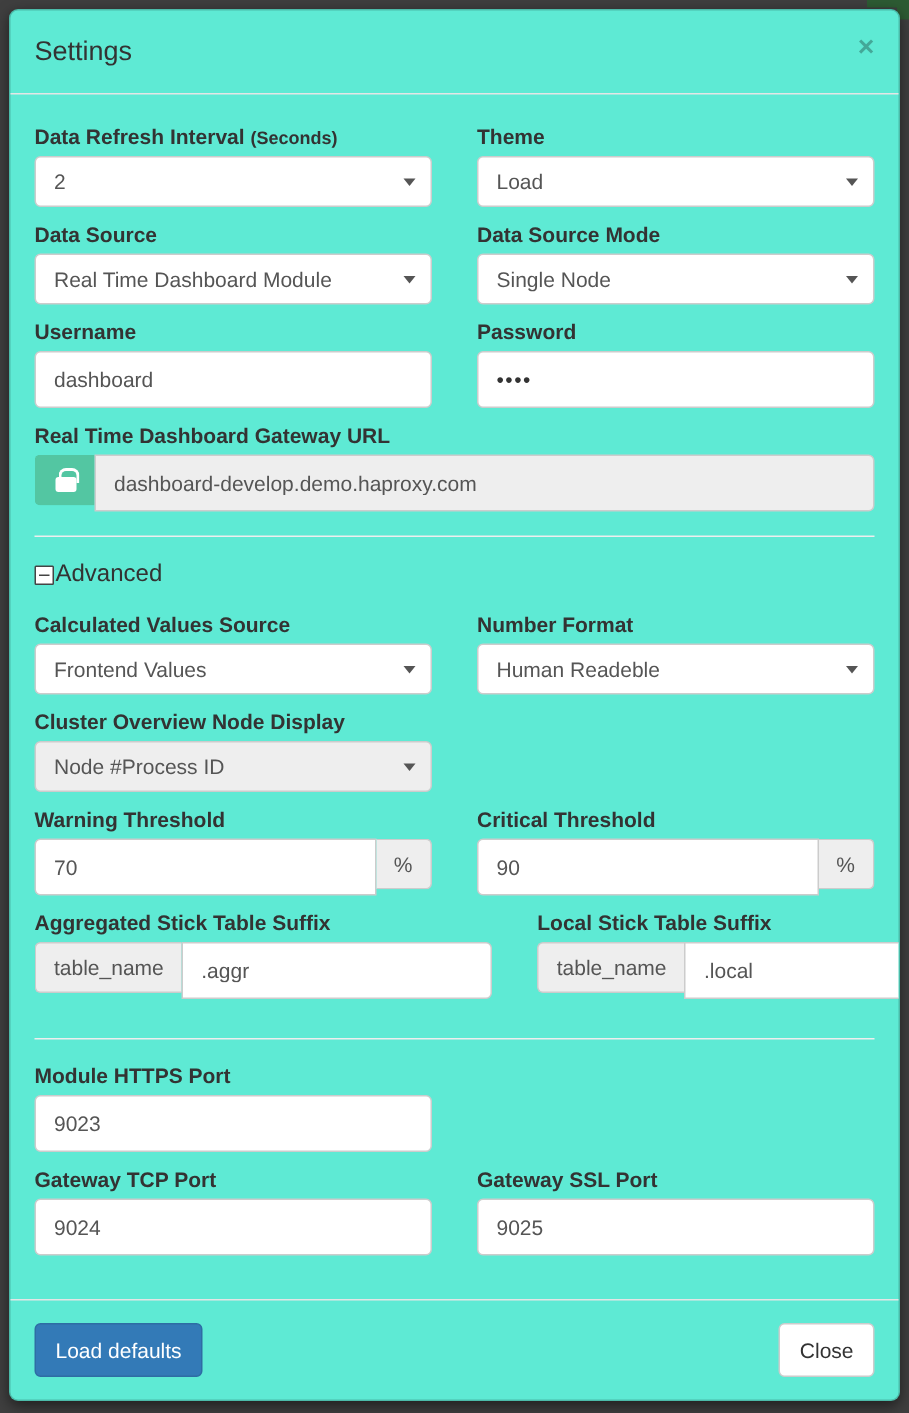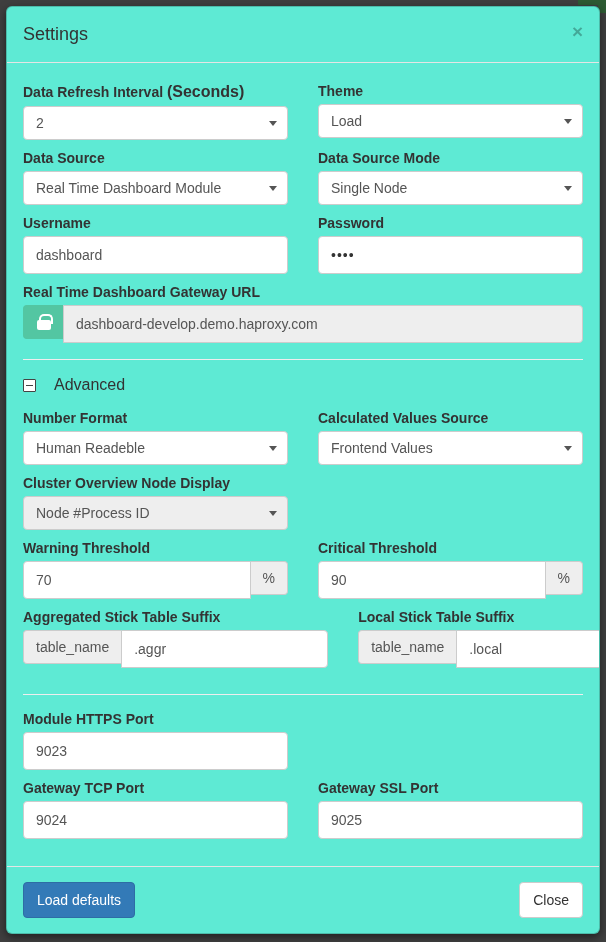--- a/index.html
+++ b/index.html
@@ -44,21 +44,21 @@
   }
 
   .modal-body { flex: 1 1 auto; padding: 20px 16px 0; overflow: hidden; }
 
   .row2 { display: grid; grid-template-columns: 1fr 1fr; column-gap: 30px; }
   .form-group { margin-bottom: 10px; }
   .form-group > label {
     display: block; margin-bottom: 5px;
     font-weight: 700; font-size: 14px; color: #333;
   }
-  .label-note { font-size: 16px; }
+  .label-note { font-size: 12px; }
 
   .control, .select, .text-input, .addon {
     font-size: 14px; color: #555;
     border: 1px solid #ccc; border-radius: 4px;
     background: #fff;
   }
   .select {
     position: relative; height: 34px; line-height: 32px;
     padding: 0 26px 0 12px; cursor: pointer;
     white-space: nowrap; overflow: hidden;
@@ -95,21 +95,21 @@
   .lock-glyph::before {
     content: ""; position: absolute; left: 2px; top: -6px;
     width: 10px; height: 8px;
     border: 2px solid #fff; border-bottom: none;
     border-radius: 5px 5px 0 0;
   }
 
   hr.divider { border: 0; border-top: 1px solid #eee; margin: 16px 0; }
 
   .advanced-toggle {
-    display: flex; align-items: center; gap: 18px;
+    display: flex; align-items: center; gap: 1px;
     font-size: 16px; color: #333; cursor: pointer;
     margin: 0 0 16px; user-select: none;
   }
   .collapse-minus {
     position: relative; width: 13px; height: 13px;
     border: 1px solid #444; border-radius: 1px; background: #fff;
     flex: 0 0 auto;
   }
   .collapse-minus::before {
     content: ""; position: absolute; left: 2px; right: 2px; top: 5px;
@@ -189,26 +189,26 @@
 
     <hr class="divider">
 
     <div class="advanced-toggle">
       <span class="collapse-minus"></span>
       <span>Advanced</span>
     </div>
 
     <div class="row2">
       <div class="form-group">
+        <label>Calculated Values Source</label>
+        <div class="select"><span>Frontend Values</span><span class="caret"></span></div>
+      </div>
+      <div class="form-group">
         <label>Number Format</label>
         <div class="select"><span>Human Readeble</span><span class="caret"></span></div>
-      </div>
-      <div class="form-group">
-        <label>Calculated Values Source</label>
-        <div class="select"><span>Frontend Values</span><span class="caret"></span></div>
       </div>
     </div>
 
     <div class="row2">
       <div class="form-group">
         <label>Cluster Overview Node Display</label>
         <div class="select disabled"><span>Node #Process ID</span><span class="caret"></span></div>
       </div>
       <div></div>
     </div>

